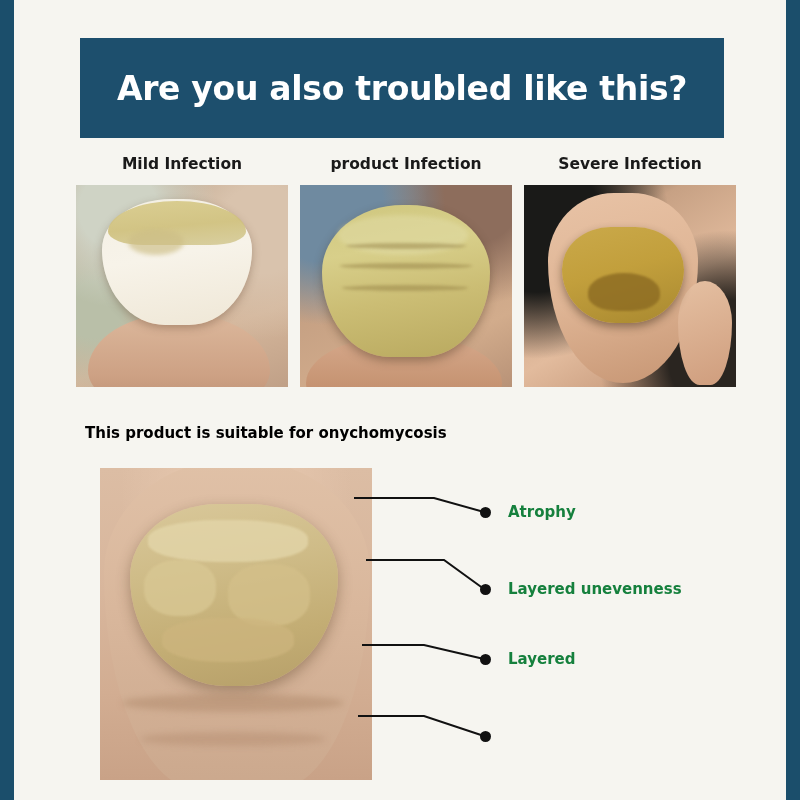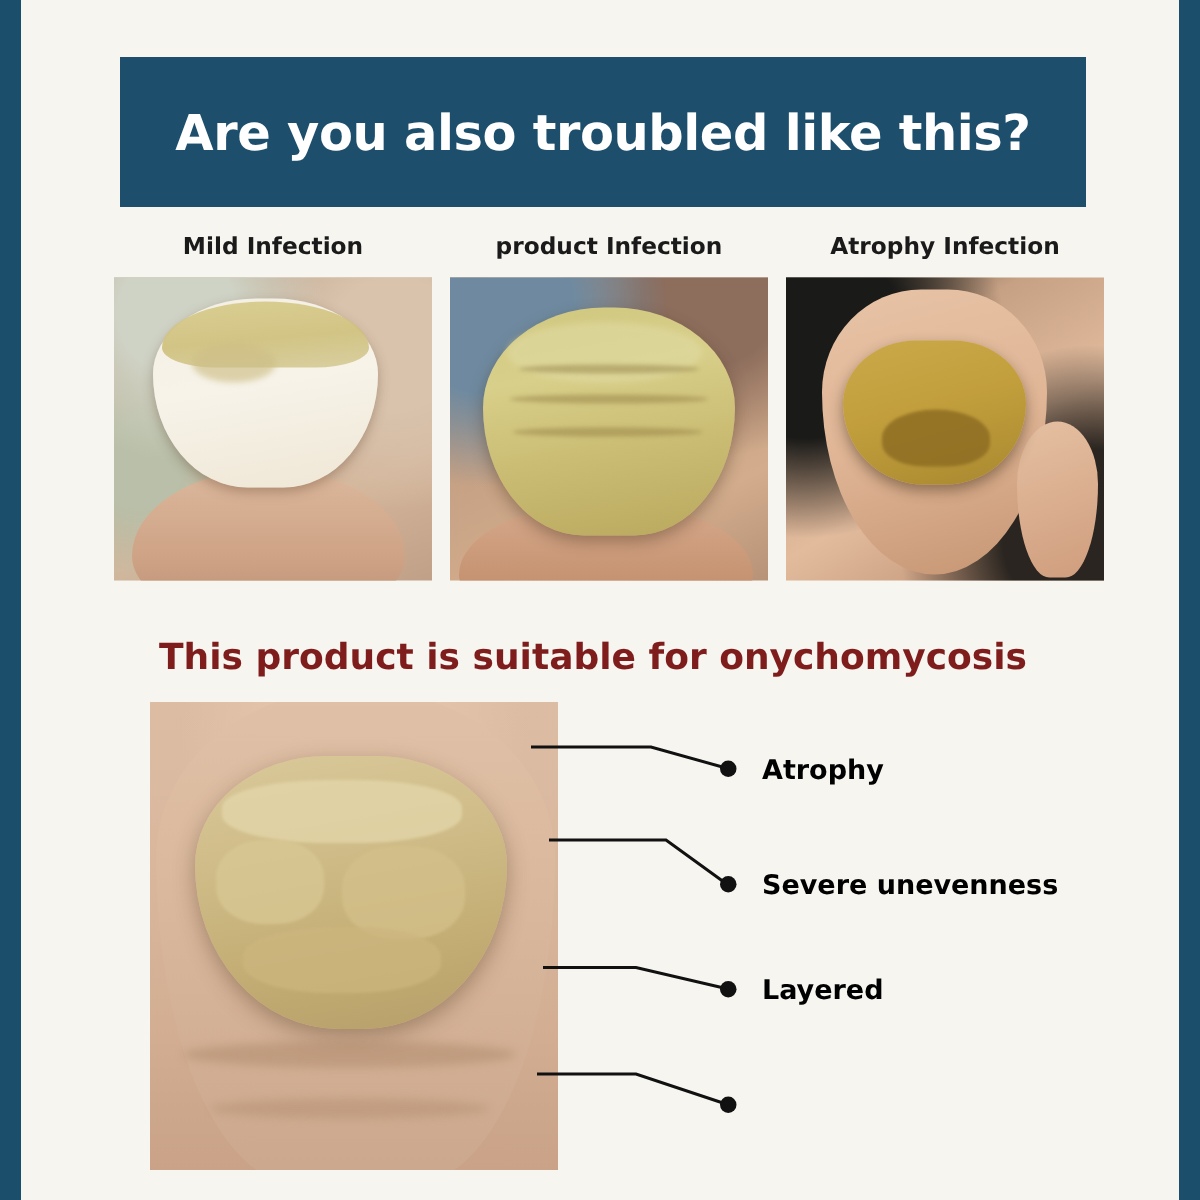--- a/index.html
+++ b/index.html
@@ -197,24 +197,24 @@
     position: absolute;
     right: 4px; top: 96px;
     width: 54px; height: 104px;
     border-radius: 50% 50% 40% 40% / 40% 40% 60% 60%;
     background: linear-gradient(160deg, #e5c0a2 0%, #cf9d7d 100%);
   }
 
   
   .sub-title {
     position: absolute;
-    left: 92px;
+    left: 71px;
     top: 424px;
-    font-size: 24px;
-    color: #7f1d1d;
+    font-size: 15px;
+    color: #000000;
     font-weight: 600;
     font-family: "DejaVu Sans", sans-serif;
   }
 
   
   .big-photo {
     position: absolute;
     left: 86px;
     top: 468px;
     width: 272px;
@@ -269,22 +269,22 @@
 
   
   .callouts {
     position: absolute;
     left: 0; top: 0;
     width: 772px; height: 800px;
     pointer-events: none;
   }
   .callout-label {
     position: absolute;
-    font-size: 18px;
-    color: #000000;
+    font-size: 15px;
+    color: #15803d;
     font-weight: 600;
     font-family: "DejaVu Sans", sans-serif;
     white-space: nowrap;
   }
   .dot {
     position: absolute;
     width: 11px; height: 11px;
     border-radius: 50%;
     background: #111;
   }
@@ -317,21 +317,21 @@
           <div class="toe"></div>
           <div class="nail"></div>
           <div class="crumble"></div>
           <div class="ridge r1"></div>
           <div class="ridge r2"></div>
           <div class="ridge r3"></div>
         </div>
       </div>
 
       <div class="card">
-        <div class="card-label">Atrophy Infection</div>
+        <div class="card-label">Severe Infection</div>
         <div class="card-photo p3">
           <div class="foot"></div>
           <div class="side-toe"></div>
           <div class="nail"></div>
           <div class="lesion"></div>
         </div>
       </div>
 
     </div>
 
@@ -353,21 +353,21 @@
       <polyline points="352,560 430,560 470,589" fill="none" stroke="#111" stroke-width="2"></polyline>
       <polyline points="348,645 410,645 470,659" fill="none" stroke="#111" stroke-width="2"></polyline>
       <polyline points="344,716 410,716 470,736" fill="none" stroke="#111" stroke-width="2"></polyline>
     </svg>
 
     <div class="callouts">
       <div class="dot" style="left:466px; top:507px;"></div>
       <div class="callout-label" style="left:494px; top:503px;">Atrophy</div>
 
       <div class="dot" style="left:466px; top:584px;"></div>
-      <div class="callout-label" style="left:494px; top:580px;">Severe unevenness</div>
+      <div class="callout-label" style="left:494px; top:580px;">Layered unevenness</div>
 
       <div class="dot" style="left:466px; top:654px;"></div>
       <div class="callout-label" style="left:494px; top:650px;">Layered</div>
 
       <div class="dot" style="left:466px; top:731px;"></div>
     </div>
 
   </div>
 </div>
 

